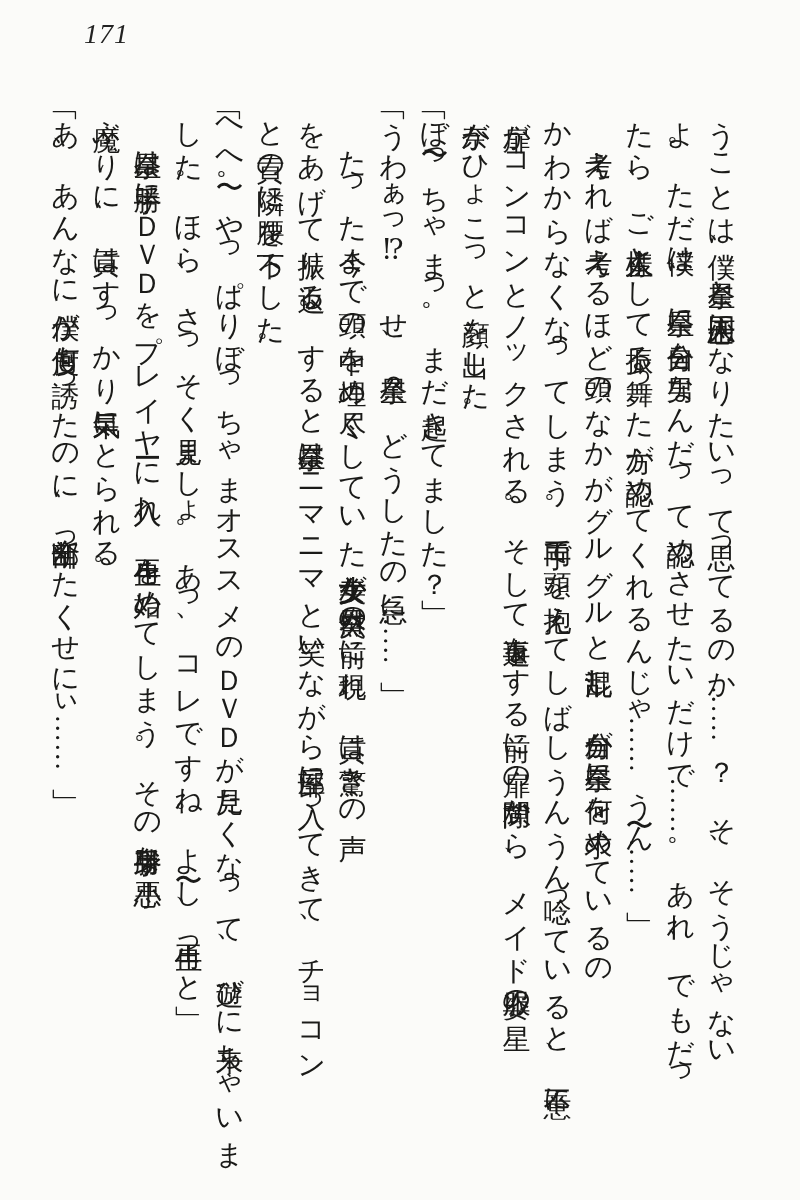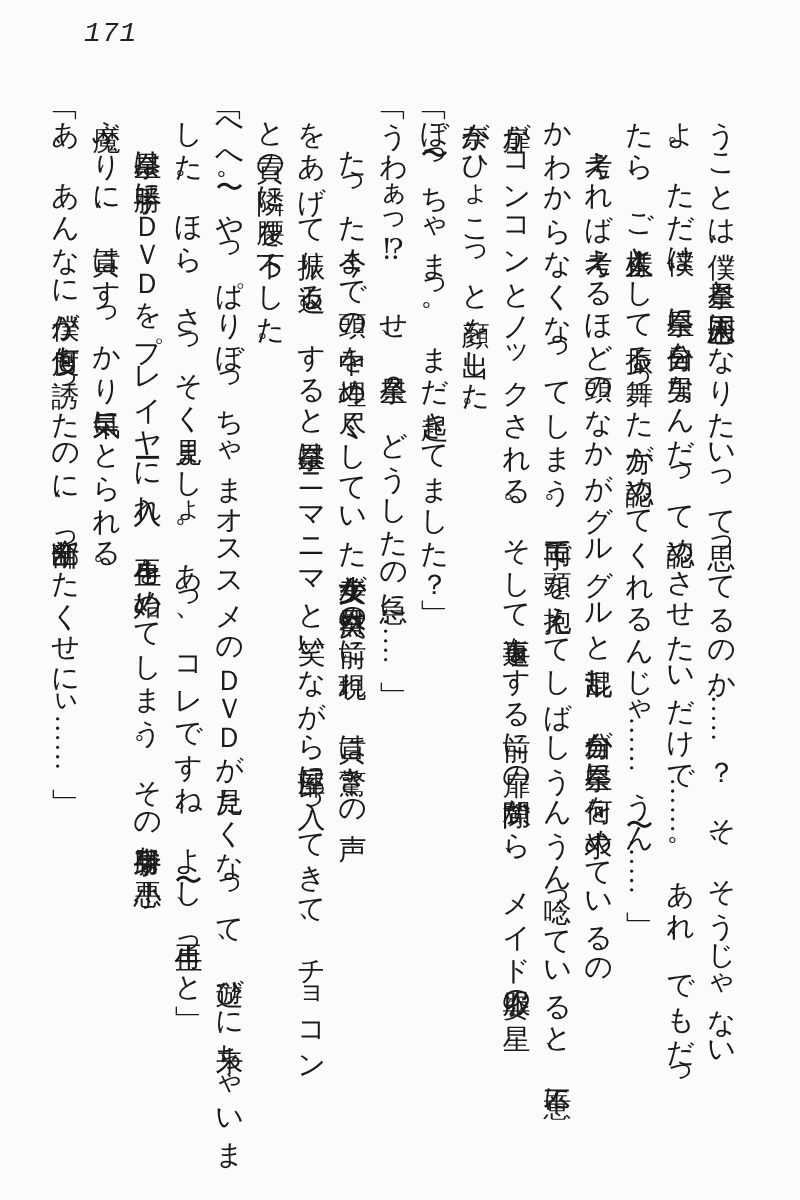--- a/index.html
+++ b/index.html
@@ -14,21 +14,21 @@
     overflow: hidden;
     color: #1a1a18;
     font-family: "Liberation Serif", "DejaVu Serif", serif;
   }
   .page-number {
     position: absolute;
     top: 18px;
     left: 84px;
     font-size: 28px;
     font-style: italic;
-    font-family: Liberation Mono, monospace;
+    font-family: Liberation Serif, serif;
     color: #222;
     letter-spacing: 1px;
   }
   .text-block {
     position: absolute;
     top: 102px;
     right: 58px;
     height: 1092px;
     writing-mode: vertical-rl;
     text-orientation: mixed;

